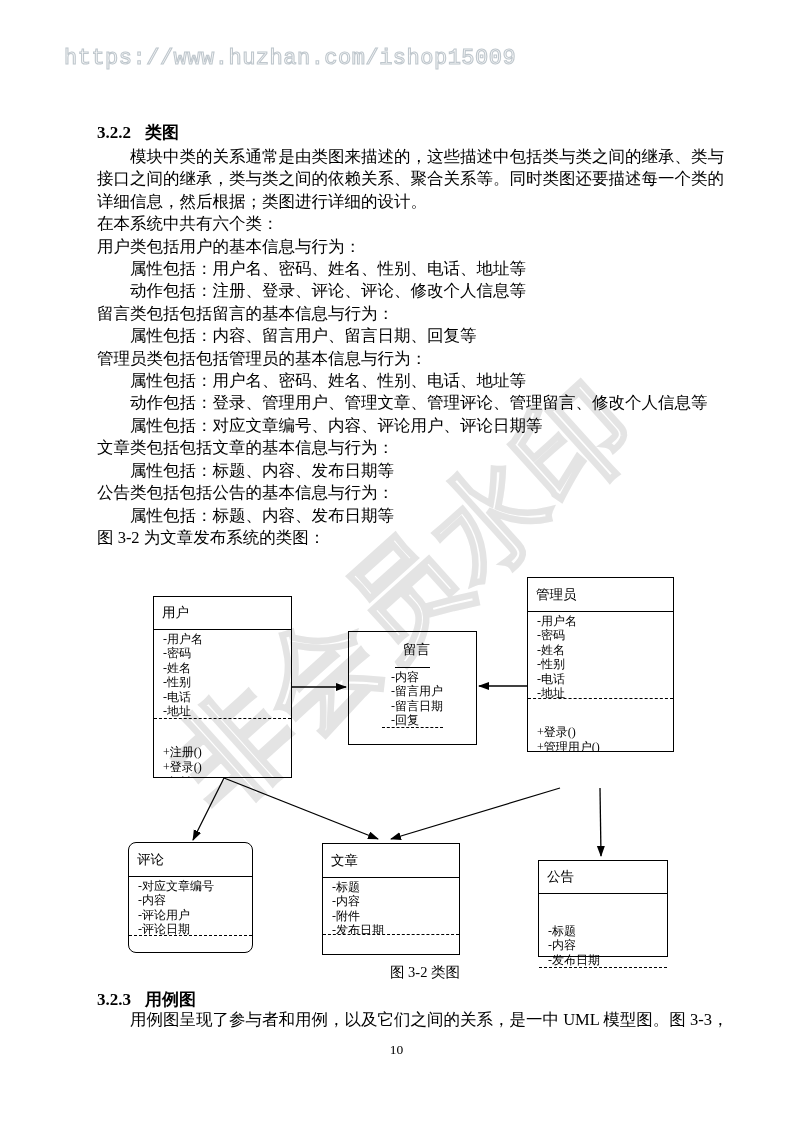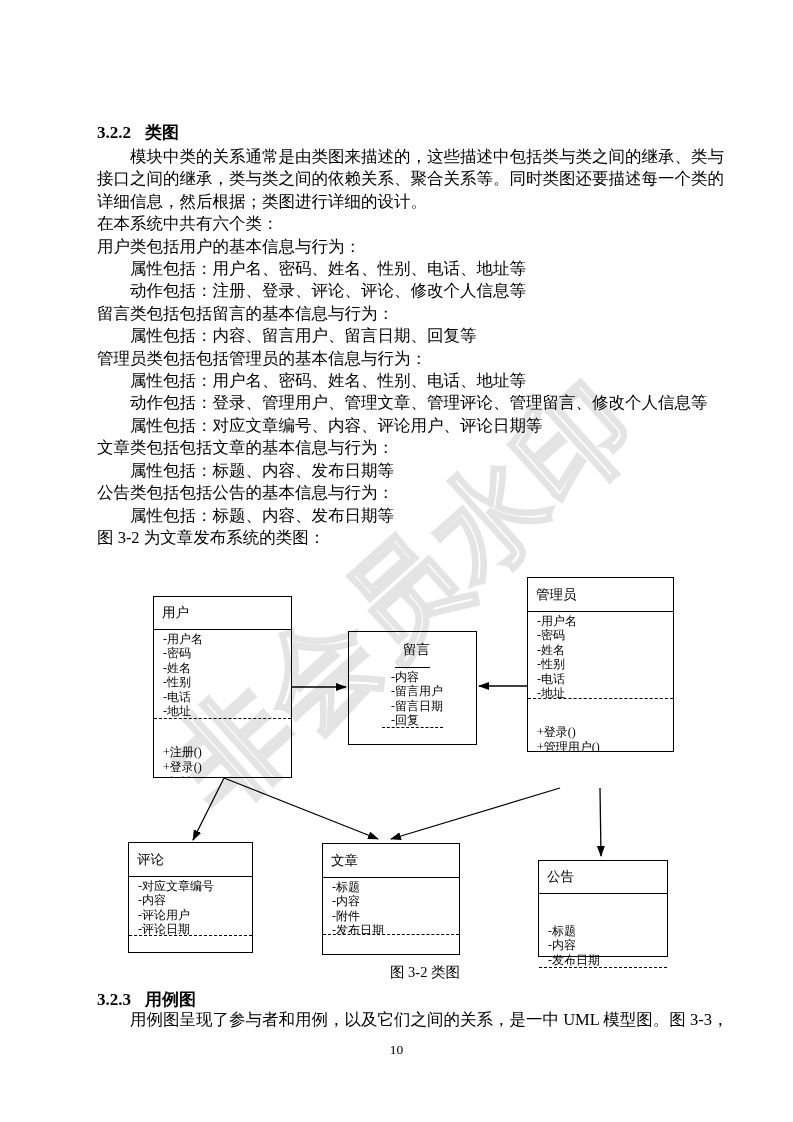--- a/index.html
+++ b/index.html
@@ -52,20 +52,21 @@
   .fig-caption { position:absolute; left:97px; top:963px; width:656px; text-align:center; font-size:14.5px; z-index:1; }
   .heading-323 { position:absolute; left:97px; top:987px; z-index:1; }
   .para-323 { position:absolute; left:97px; top:1009px; width:640px; font-size:16.5px; line-height:22.4px; text-indent:33px; white-space:nowrap; z-index:1; }
   .page-number { position:absolute; left:0; top:1042px; width:793px; text-align:center; font-size:13.5px; z-index:1; }
 </style>
 </head>
 <body>
 
 <div class="page">
 
+  <div class="wm-url">https://www.huzhan.com/ishop15009</div>
   <div class="wm-diagonal">非会员水印</div>
 
   <div class="text-block">
     <div class="sec-heading">
       <span class="num">3.2.2</span><span>类图</span>
     </div>
     <div>
         <div class="bodyline indent">模块中类的关系通常是由类图来描述的，这些描述中包括类与类之间的继承、类与</div>
         <div class="bodyline">接口之间的继承，类与类之间的依赖关系、聚合关系等。同时类图还要描述每一个类的</div>
         <div class="bodyline">详细信息，然后根据；类图进行详细的设计。</div>
@@ -143,21 +144,21 @@
     <div class="uml-methods">
         <div class="uml-line">+登录()</div>
         <div class="uml-line">+管理用户()</div>
         <div class="uml-line">+管理用户留言()</div>
         <div class="uml-line">+发布文章()</div>
         <div class="uml-line">+发布公告()</div>
         <div class="uml-line">+修改个人信息()</div>
       </div>
   </div>
 
-  <div class="uml-box" style="left:128px; top:842px; width:125px; height:111px;">
+  <div class="uml-box" style="left:128px; top:842px; width:125px; height:111px;border-radius:8px;">
     <div class="uml-title" style="height:34px;">评论</div>
     <div class="uml-attrs" style="height:59px;">
         <div class="uml-line">-对应文章编号</div>
         <div class="uml-line">-内容</div>
         <div class="uml-line">-评论用户</div>
         <div class="uml-line">-评论日期</div>
       </div>
     <div class="uml-methods"></div>
   </div>
 

